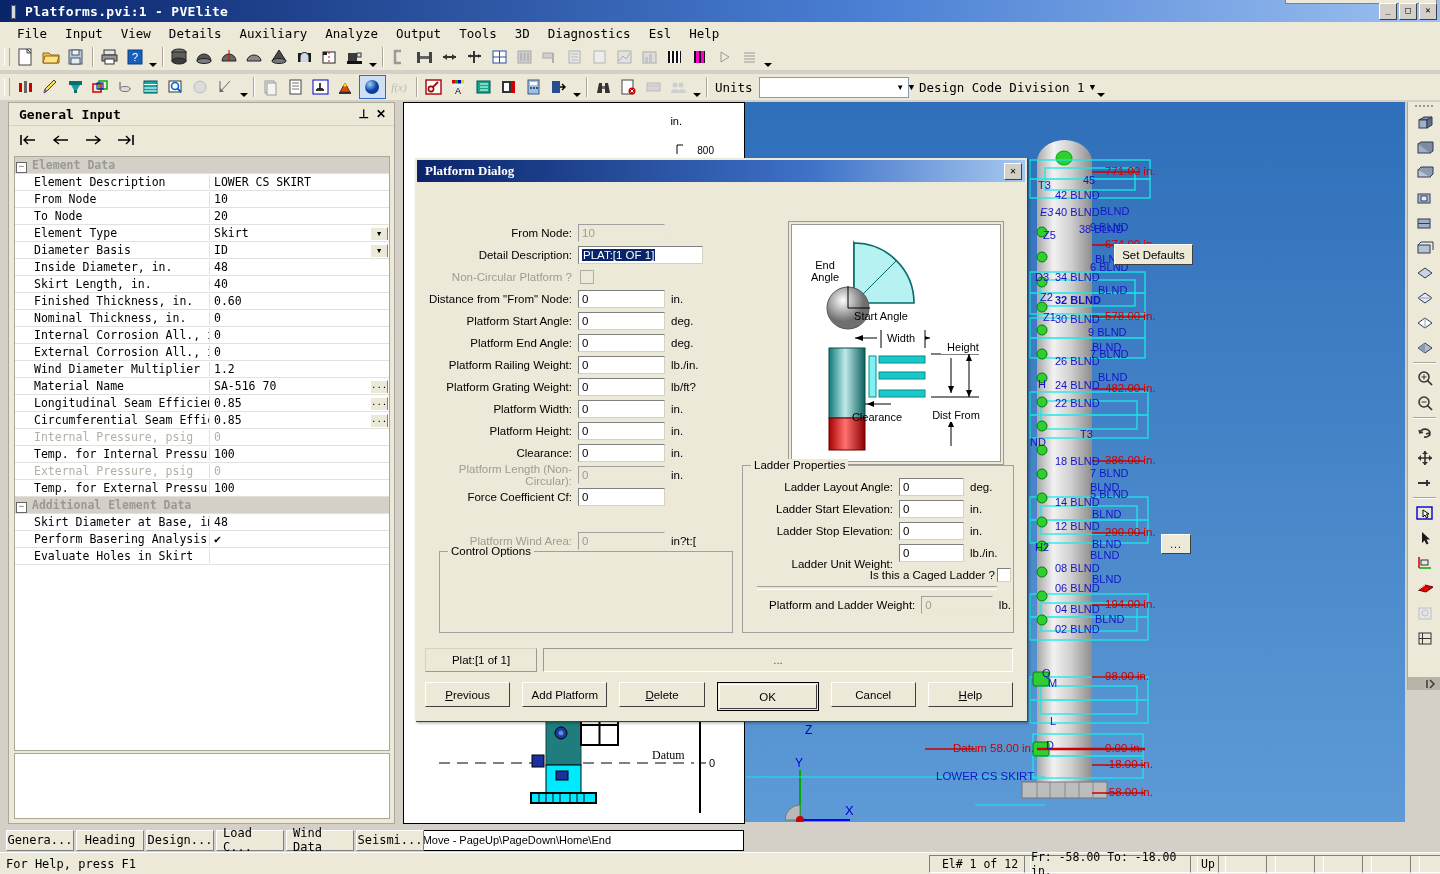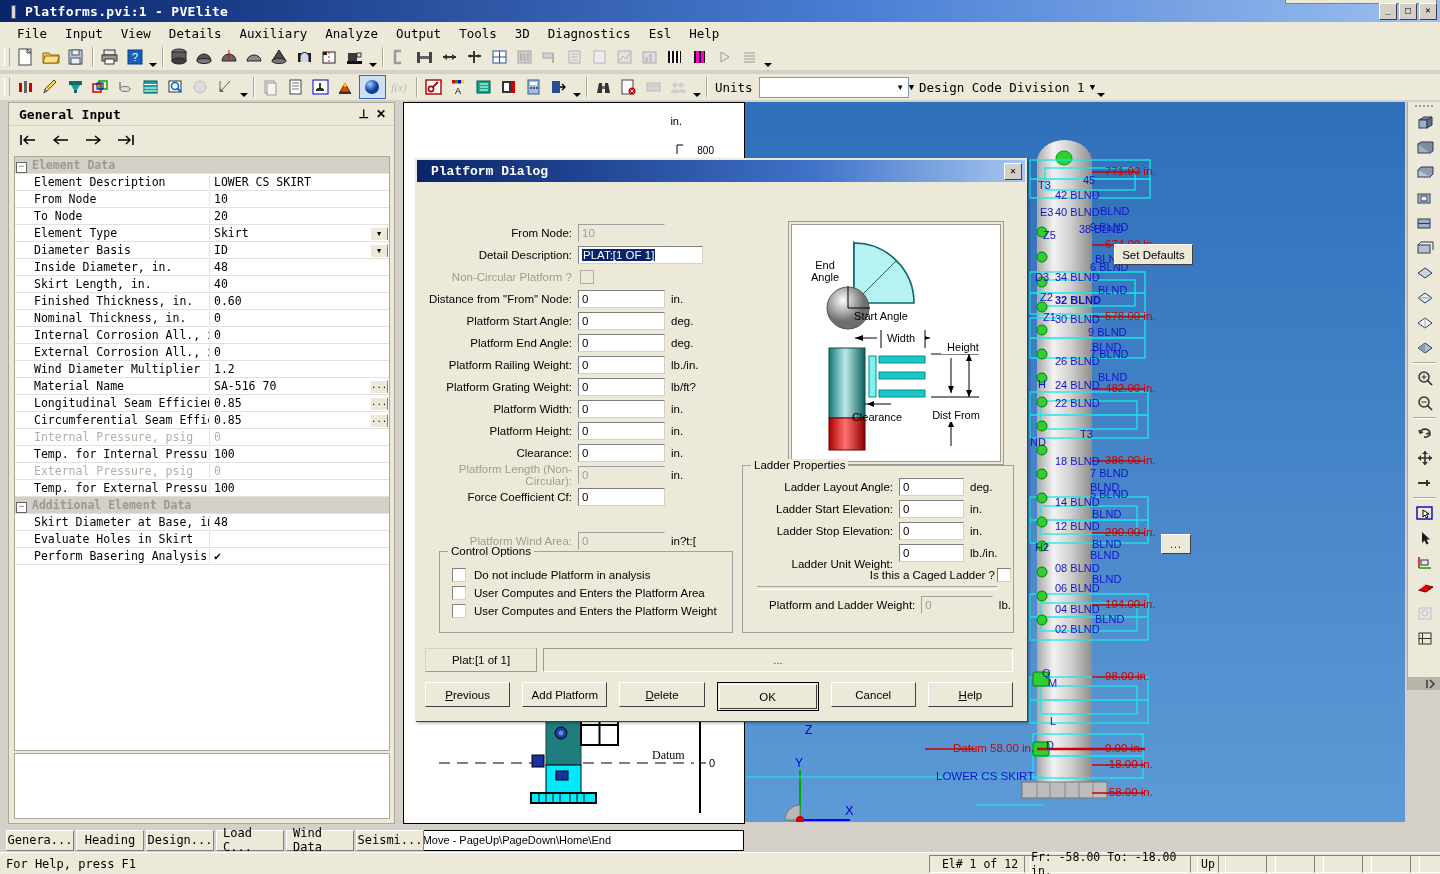--- a/index.html
+++ b/index.html
@@ -87,21 +87,21 @@
   .statusbar{position:absolute;left:0;top:852px;width:1440px;height:22px;background:#ece9d8;border-top:1px solid #fff;
              display:flex;align-items:center;}
   .sb-help{font-family:"DejaVu Sans Mono",monospace;font-size:12px;margin-left:6px;}
   .sb-pane{height:16px;margin-left:4px;border:1px solid #808080;border-right-color:#fff;border-bottom-color:#fff;
            font-family:"DejaVu Sans Mono",monospace;font-size:11.5px;display:flex;align-items:center;justify-content:center;padding:0 6px;}
 
   
   .dlg{position:absolute;left:415px;top:158px;width:608px;height:559px;background:#ece9d8;
        border:2px solid #ece9d8;box-shadow:1px 1px 0 #404040, 2px 2px 3px rgba(0,0,0,.35);}
   .dlg-tb{height:22px;background:linear-gradient(to right,#0a246a,#3f72c8 65%,#a6c8f0);display:flex;align-items:center;}
-  .dlg-tb .t{color:#fff;font-family:Liberation Mono, monospace;font-size:13px;font-weight:bold;margin-left:14px;}
+  .dlg-tb .t{color:#fff;font-family:Liberation Serif, serif;font-size:13px;font-weight:bold;margin-left:8px;}
   .dlg-x{margin-left:auto;margin-right:3px;width:16px;height:15px;background:#d4d0c8;border:1px solid #fff;
          border-right-color:#404040;border-bottom-color:#404040;font-size:10px;font-weight:bold;line-height:13px;text-align:center;
          font-family:"DejaVu Sans Mono",monospace;}
   .dlg-body{position:relative;width:604px;height:535px;}
 
   .frm{position:absolute;left:0;top:40px;width:320px;}
   .frow{display:flex;align-items:center;height:22px;}
   .flab{width:155px;text-align:right;font-size:11.5px;padding-right:6px;}
   .flab.dim{color:#a09c90;}
   .fin{width:82px;height:16px;background:#fff;border:1px solid #808080;border-right-color:#d6d2c2;border-bottom-color:#d6d2c2;
@@ -688,27 +688,27 @@
           <div class="gexp"><span>−</span></div>
           <div style="padding-left: 4px;">Additional Element Data</div>
         </div>
         <div class="grow">
           <div class="gexp"></div>
           <div class="gname">Skirt Diameter at Base, in.</div>
           <div class="gval">48</div>
         </div>
         <div class="grow">
           <div class="gexp"></div>
+          <div class="gname">Perform Basering Analysis</div>
+          <div class="gval">✔</div>
+        </div>
+        <div class="grow">
+          <div class="gexp"></div>
           <div class="gname">Evaluate Holes in Skirt</div>
           <div class="gval"></div>
-        </div>
-        <div class="grow">
-          <div class="gexp"></div>
-          <div class="gname">Perform Basering Analysis</div>
-          <div class="gval">✔</div>
         </div>
       </div>
     <div class="botbox"></div>
   </div>
 
   <div class="draw">
     <div class="inlab">in.</div>
     <div class="tick800">
       <svg width="46" height="14" style="position:absolute;left:-12px;top:-3px">
           <path d="M2 3 h6 M2 3 v9" stroke="#000"></path>
@@ -873,21 +873,21 @@
         <div style="position: absolute; left: 360px; top: 640px; color: rgb(204, 0, 0); font-size: 11.5px; white-space: nowrap;">0.00 in.</div>
         <div style="position: absolute; left: 360px; top: 656px; color: rgb(204, 0, 0); font-size: 11.5px; white-space: nowrap;">-18.00 in.</div>
         <div style="position: absolute; left: 360px; top: 684px; color: rgb(204, 0, 0); font-size: 11.5px; white-space: nowrap;">-58.00 in.</div>
       </div>
     <div id="nozzle-labels">
         <div style="position: absolute; left: 338px; top: 72px; color: rgb(20, 20, 200); font-size: 11px; white-space: nowrap;">45</div>
         <div style="position: absolute; left: 310px; top: 87px; color: rgb(20, 20, 200); font-size: 11px; white-space: nowrap;">42 BLND</div>
         <div style="position: absolute; left: 293px; top: 77px; color: rgb(20, 20, 200); font-size: 11px; white-space: nowrap;">T3</div>
         <div style="position: absolute; left: 355px; top: 103px; color: rgb(20, 20, 200); font-size: 11px; white-space: nowrap;">BLND</div>
         <div style="position: absolute; left: 310px; top: 104px; color: rgb(20, 20, 200); font-size: 11px; white-space: nowrap;">40 BLND</div>
-        <div style="position: absolute; left: 295px; top: 104px; color: rgb(20, 20, 200); font-size: 11px; white-space: nowrap;">E3</div>
+        <div style="position: absolute; left: 295px; top: 104px; color: rgb(20, 20, 200); font-size: 11px; white-space: nowrap; font-style: italic;">E3</div>
         <div style="position: absolute; left: 345px; top: 119px; color: rgb(20, 20, 200); font-size: 11px; white-space: nowrap;">9 BLND</div>
         <div style="position: absolute; left: 310px; top: 121px; color: rgb(20, 20, 200); font-size: 11px; white-space: nowrap; padding-left: 24px;">38 BLND</div>
         <div style="position: absolute; left: 298px; top: 127px; color: rgb(20, 20, 200); font-size: 11px; white-space: nowrap;">Z5</div>
         <div style="position: absolute; left: 350px; top: 151px; color: rgb(20, 20, 200); font-size: 11px; white-space: nowrap;">BLND</div>
         <div style="position: absolute; left: 345px; top: 159px; color: rgb(20, 20, 200); font-size: 11px; white-space: nowrap;">6 BLND</div>
         <div style="position: absolute; left: 310px; top: 169px; color: rgb(20, 20, 200); font-size: 11px; white-space: nowrap;">34 BLND</div>
         <div style="position: absolute; left: 290px; top: 169px; color: rgb(20, 20, 200); font-size: 11px; white-space: nowrap;">D3</div>
         <div style="position: absolute; left: 353px; top: 182px; color: rgb(20, 20, 200); font-size: 11px; white-space: nowrap;">BLND</div>
         <div style="position: absolute; left: 310px; top: 192px; color: rgb(20, 20, 200); font-size: 11px; white-space: nowrap; font-weight: bold;">32 BLND</div>
         <div style="position: absolute; left: 295px; top: 189px; color: rgb(20, 20, 200); font-size: 11px; white-space: nowrap;">Z2</div>
@@ -1227,34 +1227,20 @@
 
           <line x1="74" y1="180" x2="100" y2="180" stroke="#000"></line>
           <path d="M76 180 l7 -3 v6z" fill="#000"></path>
           <text x="86" y="197" font-size="11" text-anchor="middle" font-family="Liberation Sans">Clearance</text>
         </svg>
       </div>
 
       <div class="grp" style="left:22px;top:369px;width:292px;height:80px">
         <div class="gin"></div>
         <div class="glab">Control Options</div>
-        <div id="ctrlopts" style="position:absolute;left:10px;top:14px">
-            <div style="display: flex; align-items: center; height: 18px;">
-              <span class="chk"></span>
-              <span style="font-size: 11.5px; margin-left: 8px;">Do not include Platform in analysis</span>
-            </div>
-            <div style="display: flex; align-items: center; height: 18px;">
-              <span class="chk"></span>
-              <span style="font-size: 11.5px; margin-left: 8px;">User Computes and Enters the Platform Area</span>
-            </div>
-            <div style="display: flex; align-items: center; height: 18px;">
-              <span class="chk"></span>
-              <span style="font-size: 11.5px; margin-left: 8px;">User Computes and Enters the Platform Weight</span>
-            </div>
-          </div>
       </div>
 
       <div class="grp" style="left:325px;top:283px;width:270px;height:166px">
         <div class="gin"></div>
         <div class="glab">Ladder Properties</div>
         <div id="ladderfields" style="position:absolute;left:0;top:10px;width:268px">
             <div class="frow">
               <div class="flab" style="width: 150px;">Ladder Layout Angle:</div>
               <div class="fin" style="width: 60px;">0</div>
               <span class="funit">deg.</span>

